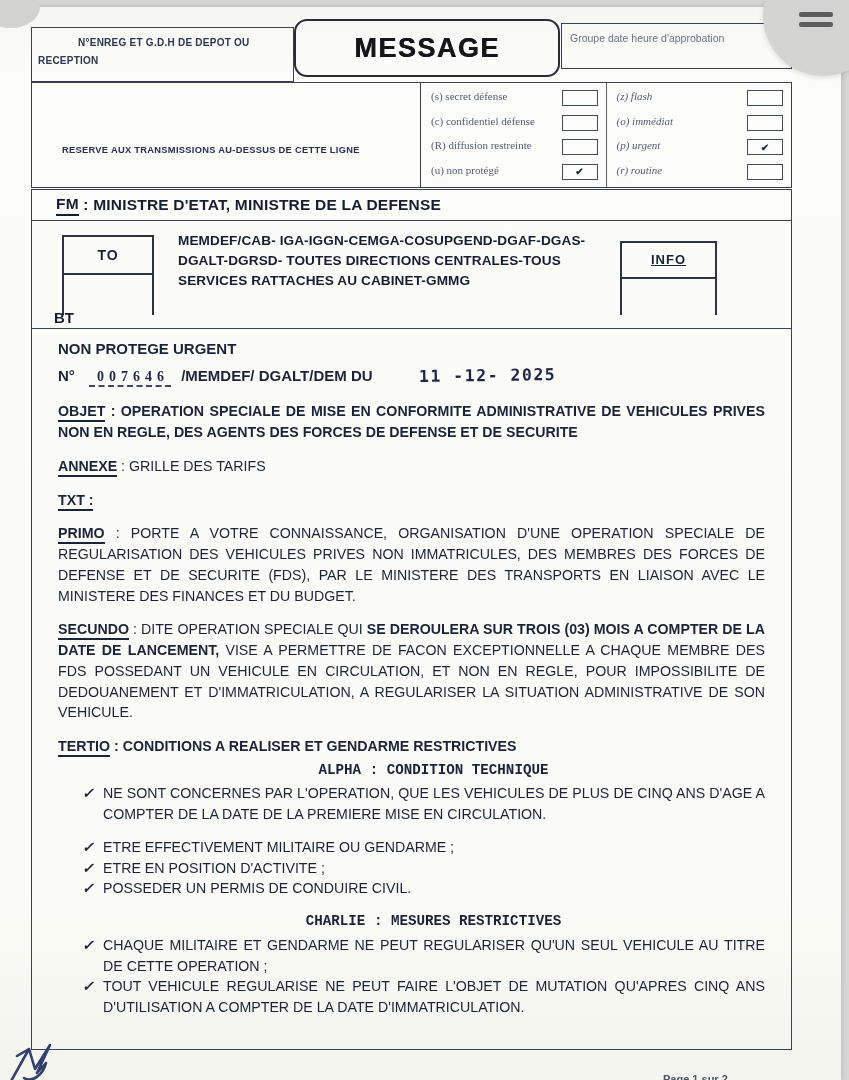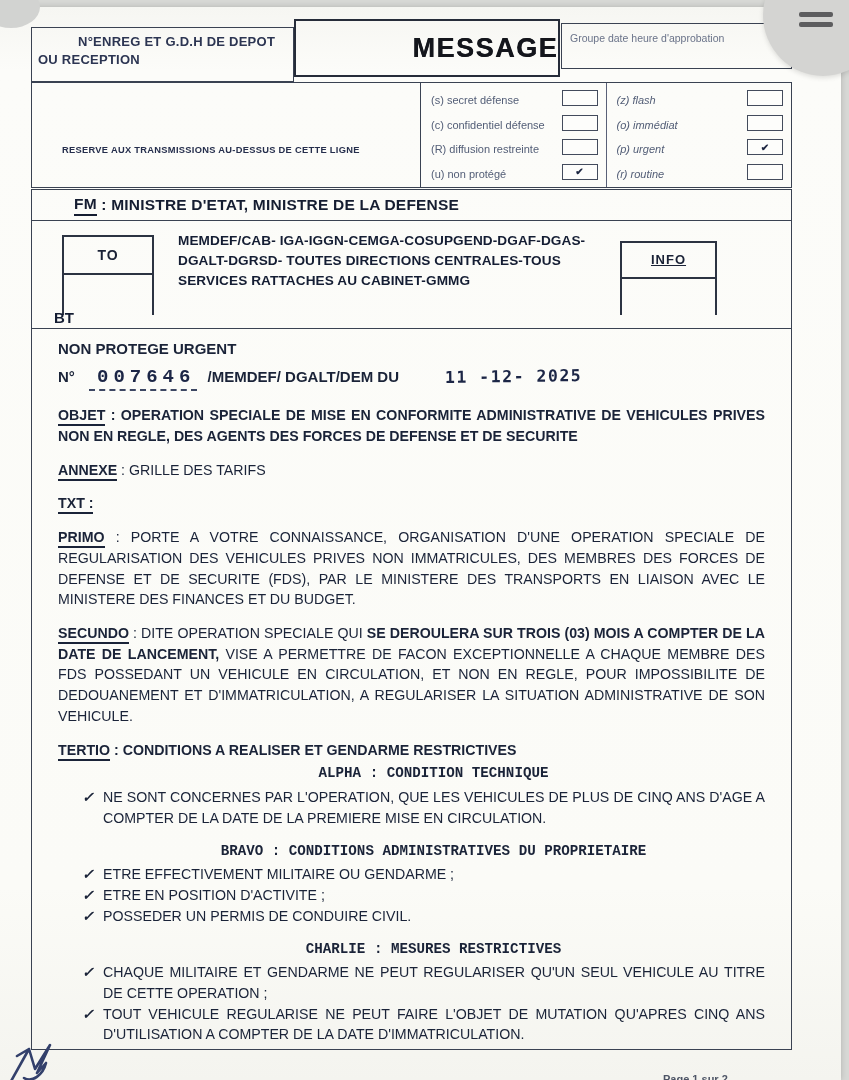--- a/index.html
+++ b/index.html
@@ -17,45 +17,45 @@
 
   
   .corner-blob-left{ position:absolute; left:-18px; top:-14px; width:58px; height:42px; border-radius:50%; background:#d2d3d1; }
   .handle-blob { position:absolute; right:-34px; top:-46px; width:120px; height:122px; border-radius:50%; background:#d4d4d2; box-shadow:0 2px 5px rgba(0,0,0,.12);}
   .handle-bars { position:absolute; right:16px; top:12px; width:34px; }
   .handle-bars i { display:block; height:5px; border-radius:2px; background:#5d5d5f; margin-bottom:5px; }
 
   
   .hbox { position:absolute; border:1.6px solid #3a4252; background:transparent; box-sizing:border-box; }
   .registry-box { left:31px; top:20px; width:263px; height:55px; padding:4px 6px; }
-  .registry-box span { font-size:13px; font-weight:700; letter-spacing:.25px; color:#2c3552;padding-left:40px; }
+  .registry-box span { font-size:10px; font-weight:700; letter-spacing:.25px; color:#2c3552;padding-left:40px; }
   .title-box { left:294px; top:12px; width:266px; height:58px; border-width:2.4px; border-color:#262c39;
-               display:flex; align-items:center; justify-content:flex-end; }
+               display:flex; align-items:center; justify-content:center;border-radius:13px; }
   .title-box .title { font-size:27px; font-weight:800; letter-spacing:1.5px; color:#14161c; text-shadow:.4px .4px 0 #14161c; }
   .approval-box { left:561px; top:16px; width:231px; height:46px; padding:4px 8px; }
   .approval-box span { font-size:10.5px; color:#6a7389; }
 
   
   .stamps { position:absolute; left:31px; top:75px; width:761px; height:106px; border:1.6px solid #3a4252; box-sizing:border-box; display:flex; }
   .reserved-cell { width:388px; box-sizing:border-box; position:relative; }
   .reserved-cell span { position:absolute; left:10px; bottom:32px; font-size:9.3px; font-weight:800; letter-spacing:.3px; color:#252e4c;padding-left:20px; }
   .timbres-cell { flex:1; border-left:1.6px solid #3a4252; box-sizing:border-box; display:flex; flex-direction:column; }
   .timbres-header { height:22px; border-bottom:1.3px solid #596077; display:flex; align-items:center; justify-content:center;
                     font-size:10.8px; color:#5d6880; letter-spacing:.2px; }
   .timbres-grid { flex:1; display:flex; }
   .timbres-col { flex:1; box-sizing:border-box; padding:3px 8px 3px 10px; display:flex; flex-direction:column; justify-content:space-around; }
   .timbres-col.right { border-left:1.3px solid #596077; font-style:italic; }
-  .stamp-row { display:flex; align-items:flex-end; justify-content:space-between; }
+  .stamp-row { display:flex; align-items:flex-start; justify-content:space-between;font-family:Liberation Serif, serif; }
   .stamp-row .lbl { font-size:11px; color:#525d76; }
   .checkbox { width:36px; height:16px; border:1.6px solid #434b5c; box-sizing:border-box; background:#fdfdfb;
               display:flex; align-items:center; justify-content:center; font-size:10px; font-weight:800; color:#1c2540; font-style:normal;}
 
   
   .fm-row { position:absolute; left:31px; top:182px; width:761px; height:32px; border:1.6px solid #3a4252; box-sizing:border-box;
-            display:flex; align-items:center; padding-left:42px; font-size:15.5px; font-weight:800; color:#151d31; letter-spacing:.2px;}
+            display:flex; align-items:center; padding-left:24px; font-size:15.5px; font-weight:800; color:#151d31; letter-spacing:.2px;}
   .u-label { border-bottom:2px solid currentColor; padding-bottom:1px; }
 
   
   .frame { position:absolute; left:31px; top:213.5px; width:761px; height:829px; border:1.6px solid #3a4252; border-top:none; box-sizing:border-box; overflow:hidden; }
   .to-section { position:relative; height:108px; border-bottom:1.6px solid #3a4252; box-sizing:border-box; }
   .bracket { position:absolute; box-sizing:border-box; }
   .bracket .cap { border:2.4px solid #2c3342; border-bottom:none; display:flex; align-items:center; justify-content:center;
                   font-weight:800; color:#1a2236; box-sizing:border-box; }
   .bracket .legs { border-left:2.4px solid #2c3342; border-right:2.4px solid #2c3342; border-top:2.4px solid #2c3342; box-sizing:border-box; }
   .to-bracket { left:30px; top:14px; width:92px; }
@@ -66,21 +66,21 @@
   .info-bracket .legs { height:38px; }
   .addressees { position:absolute; left:146px; top:10px; width:438px; font-size:13.6px; font-weight:800; line-height:1.48; color:#141d33; letter-spacing:.1px;}
   .bt { position:absolute; left:22px; bottom:2px; font-size:15px; font-weight:800; color:#141d33; }
 
   
   .body-text { padding:9px 26px 0 26px; font-size:14.2px; line-height:1.46; color:#1a2338; text-align:justify; }
   .body-text p { margin:0 0 13px 0; }
   .bold { font-weight:800; }
   .protection-line { font-weight:800; font-size:15px; margin-bottom:5px !important; }
   .number-line { font-weight:800; font-size:15px; white-space:nowrap; text-align:left; }
-  .stamp-number { font-family:Liberation Mono, monospace; font-size:19px; font-weight:700; letter-spacing:5px;
+  .stamp-number { font-family:Liberation Serif, serif; font-size:14px; font-weight:700; letter-spacing:5px;
                   color:#1c2646; border-bottom:2.2px dashed #3d4763; padding:0 2px 1px 8px; margin:0 6px 16px 10px; }
   .stamp-date { display:inline-block; font-family:"DejaVu Sans Mono", monospace; font-size:16.5px; font-weight:700;
                 letter-spacing:1.5px; color:#1c2646; transform:rotate(-.8deg); margin-left:42px; }
   .objet-p { font-weight:800; }
   .tertio-heading { font-weight:800; margin-bottom:3px !important; }
   .sub-title { font-weight:800; margin:0 0 3px 44px; text-align:center;font-family:Liberation Mono, monospace; }
   .sub-block { margin-bottom:12px; }
   .check-item { position:relative; margin-left:22px; padding-left:23px; }
   .check-item .check { position:absolute; left:2px; top:0; font-weight:700; font-style:italic; color:#1a2338; }
 
@@ -205,21 +205,20 @@
 
       <div class="sub-block">
         <div class="sub-title">ALPHA : CONDITION TECHNIQUE</div>
         <div class="check-item">
           <span class="check">✓</span>
           <span>NE SONT CONCERNES PAR L'OPERATION, QUE LES VEHICULES DE PLUS DE CINQ ANS D'AGE A COMPTER DE LA DATE DE LA PREMIERE MISE EN CIRCULATION.</span>
         </div>
       </div>
 
       <div class="sub-block">
-        <div class="sub-title">BRAVO : CONDITIONS ADMINISTRATIVES DU PROPRIETAIRE</div>
         <div class="check-item">
           <span class="check">✓</span>
           <span>ETRE EFFECTIVEMENT MILITAIRE OU GENDARME ;</span>
         </div>
         <div class="check-item">
           <span class="check">✓</span>
           <span>ETRE EN POSITION D'ACTIVITE ;</span>
         </div>
         <div class="check-item">
           <span class="check">✓</span>

